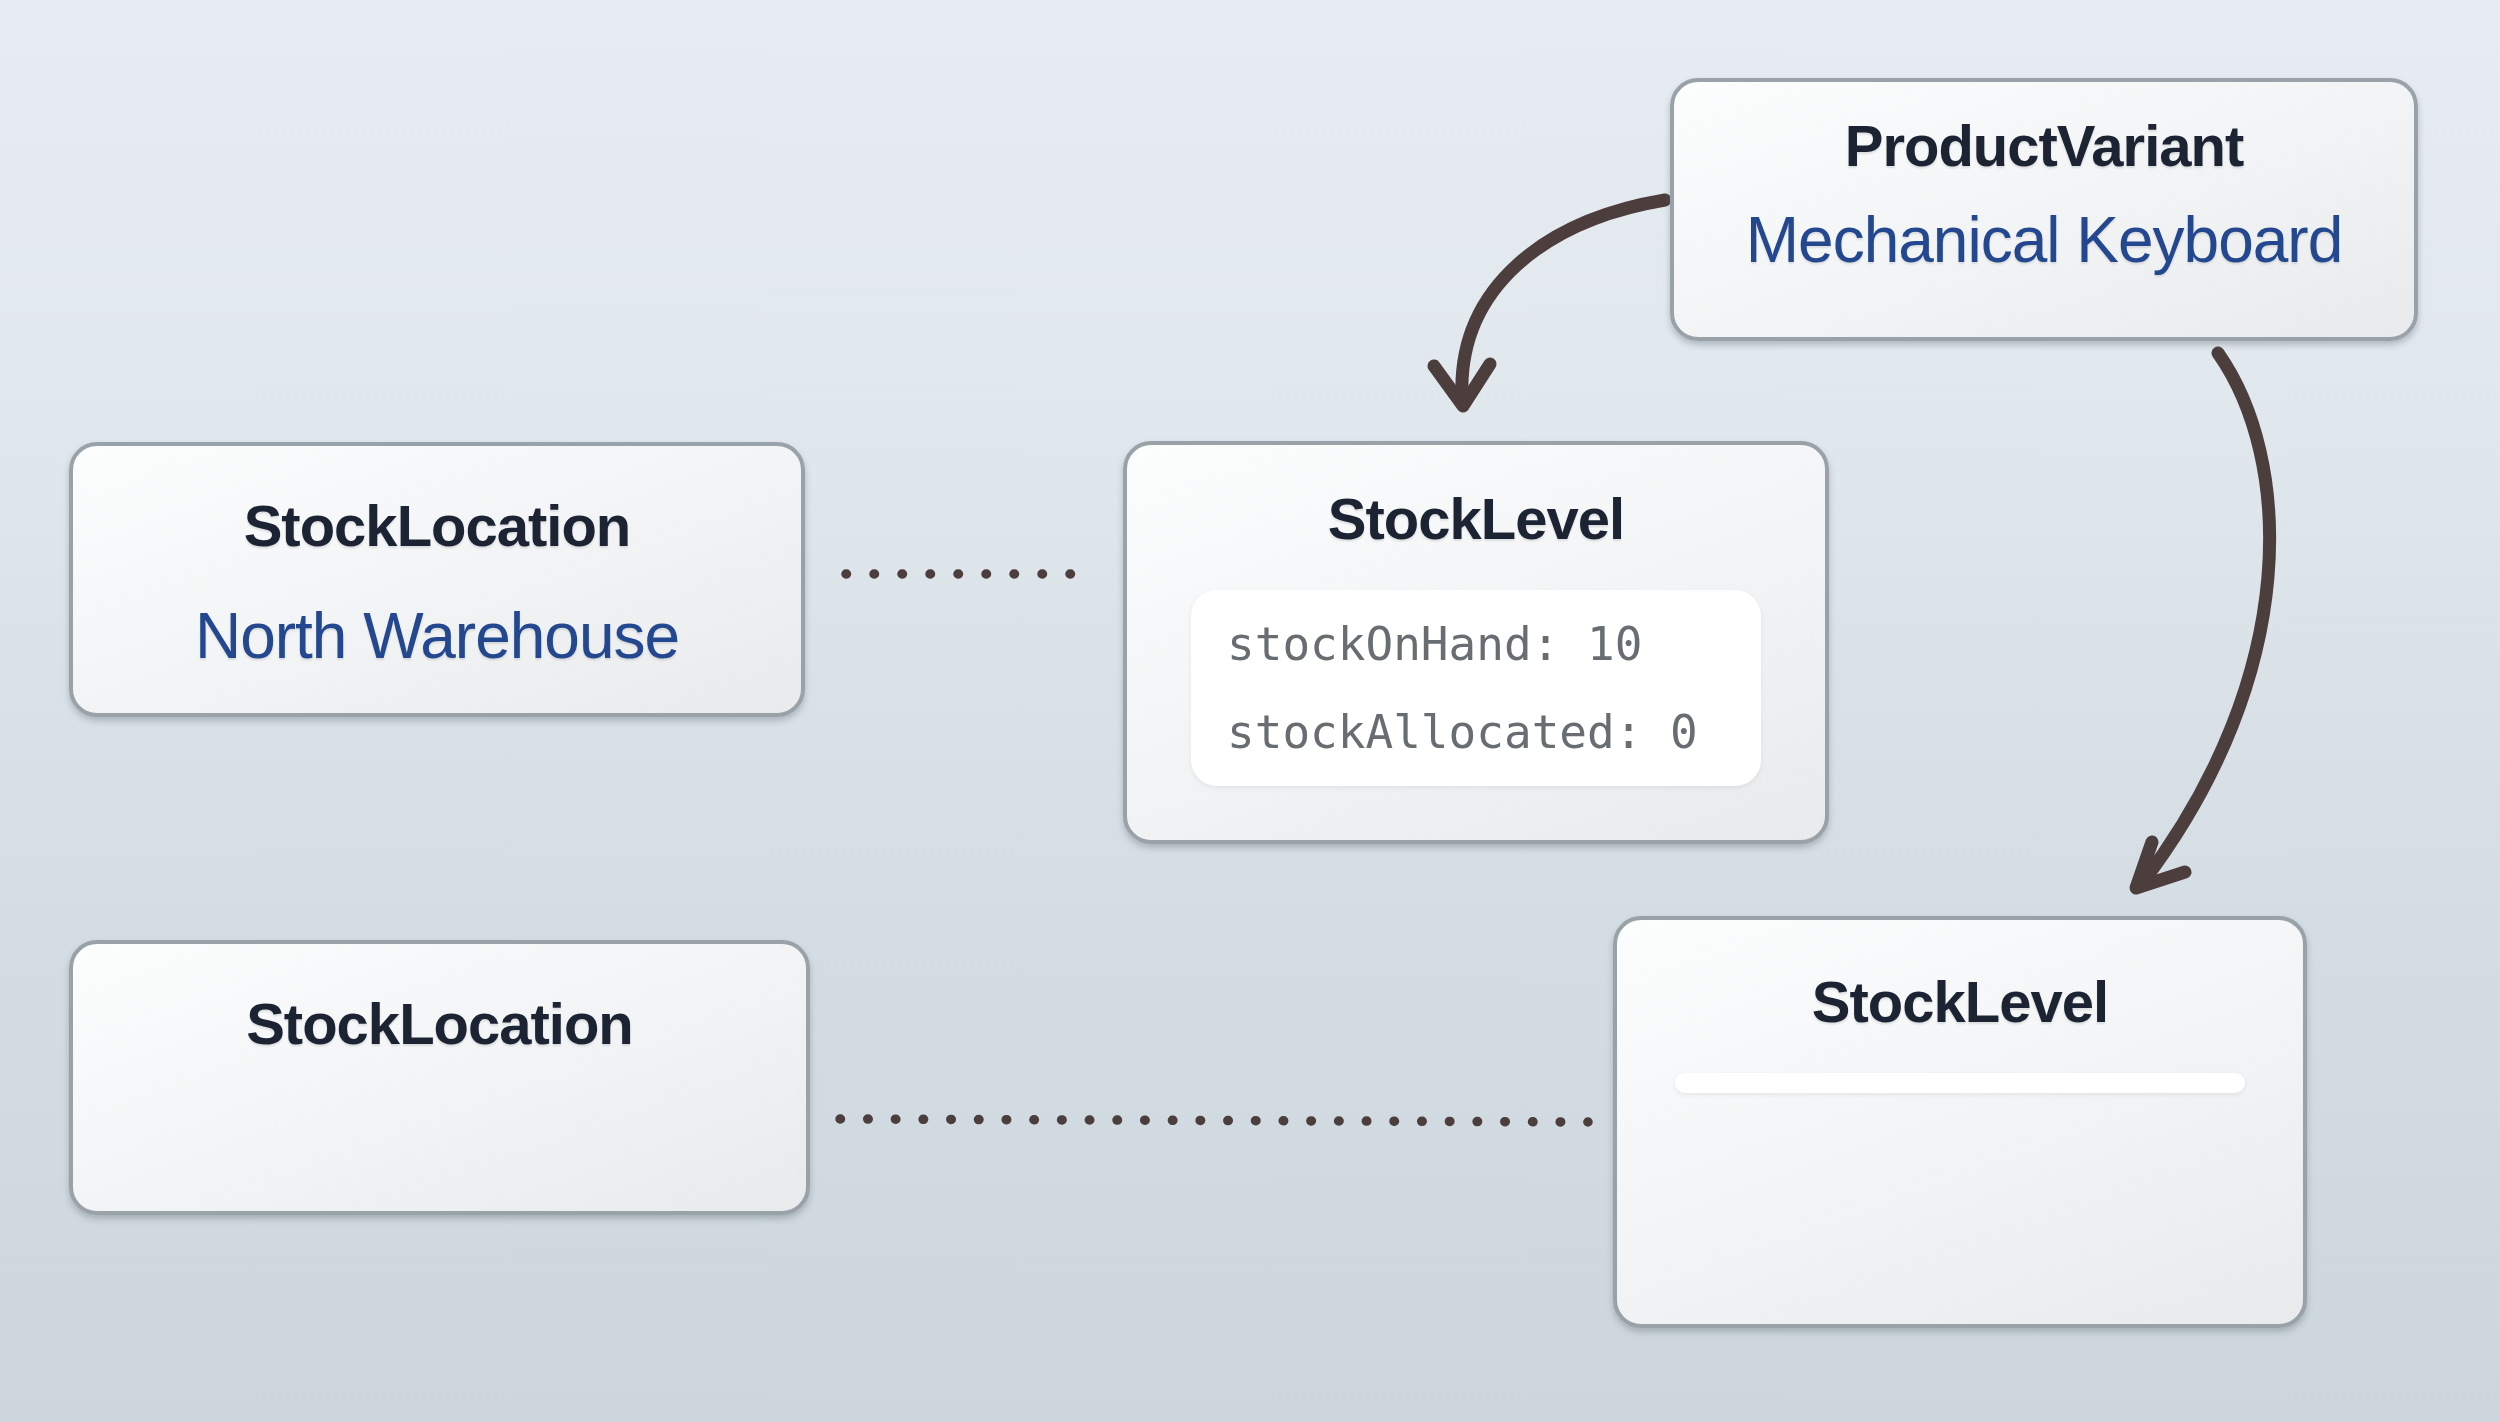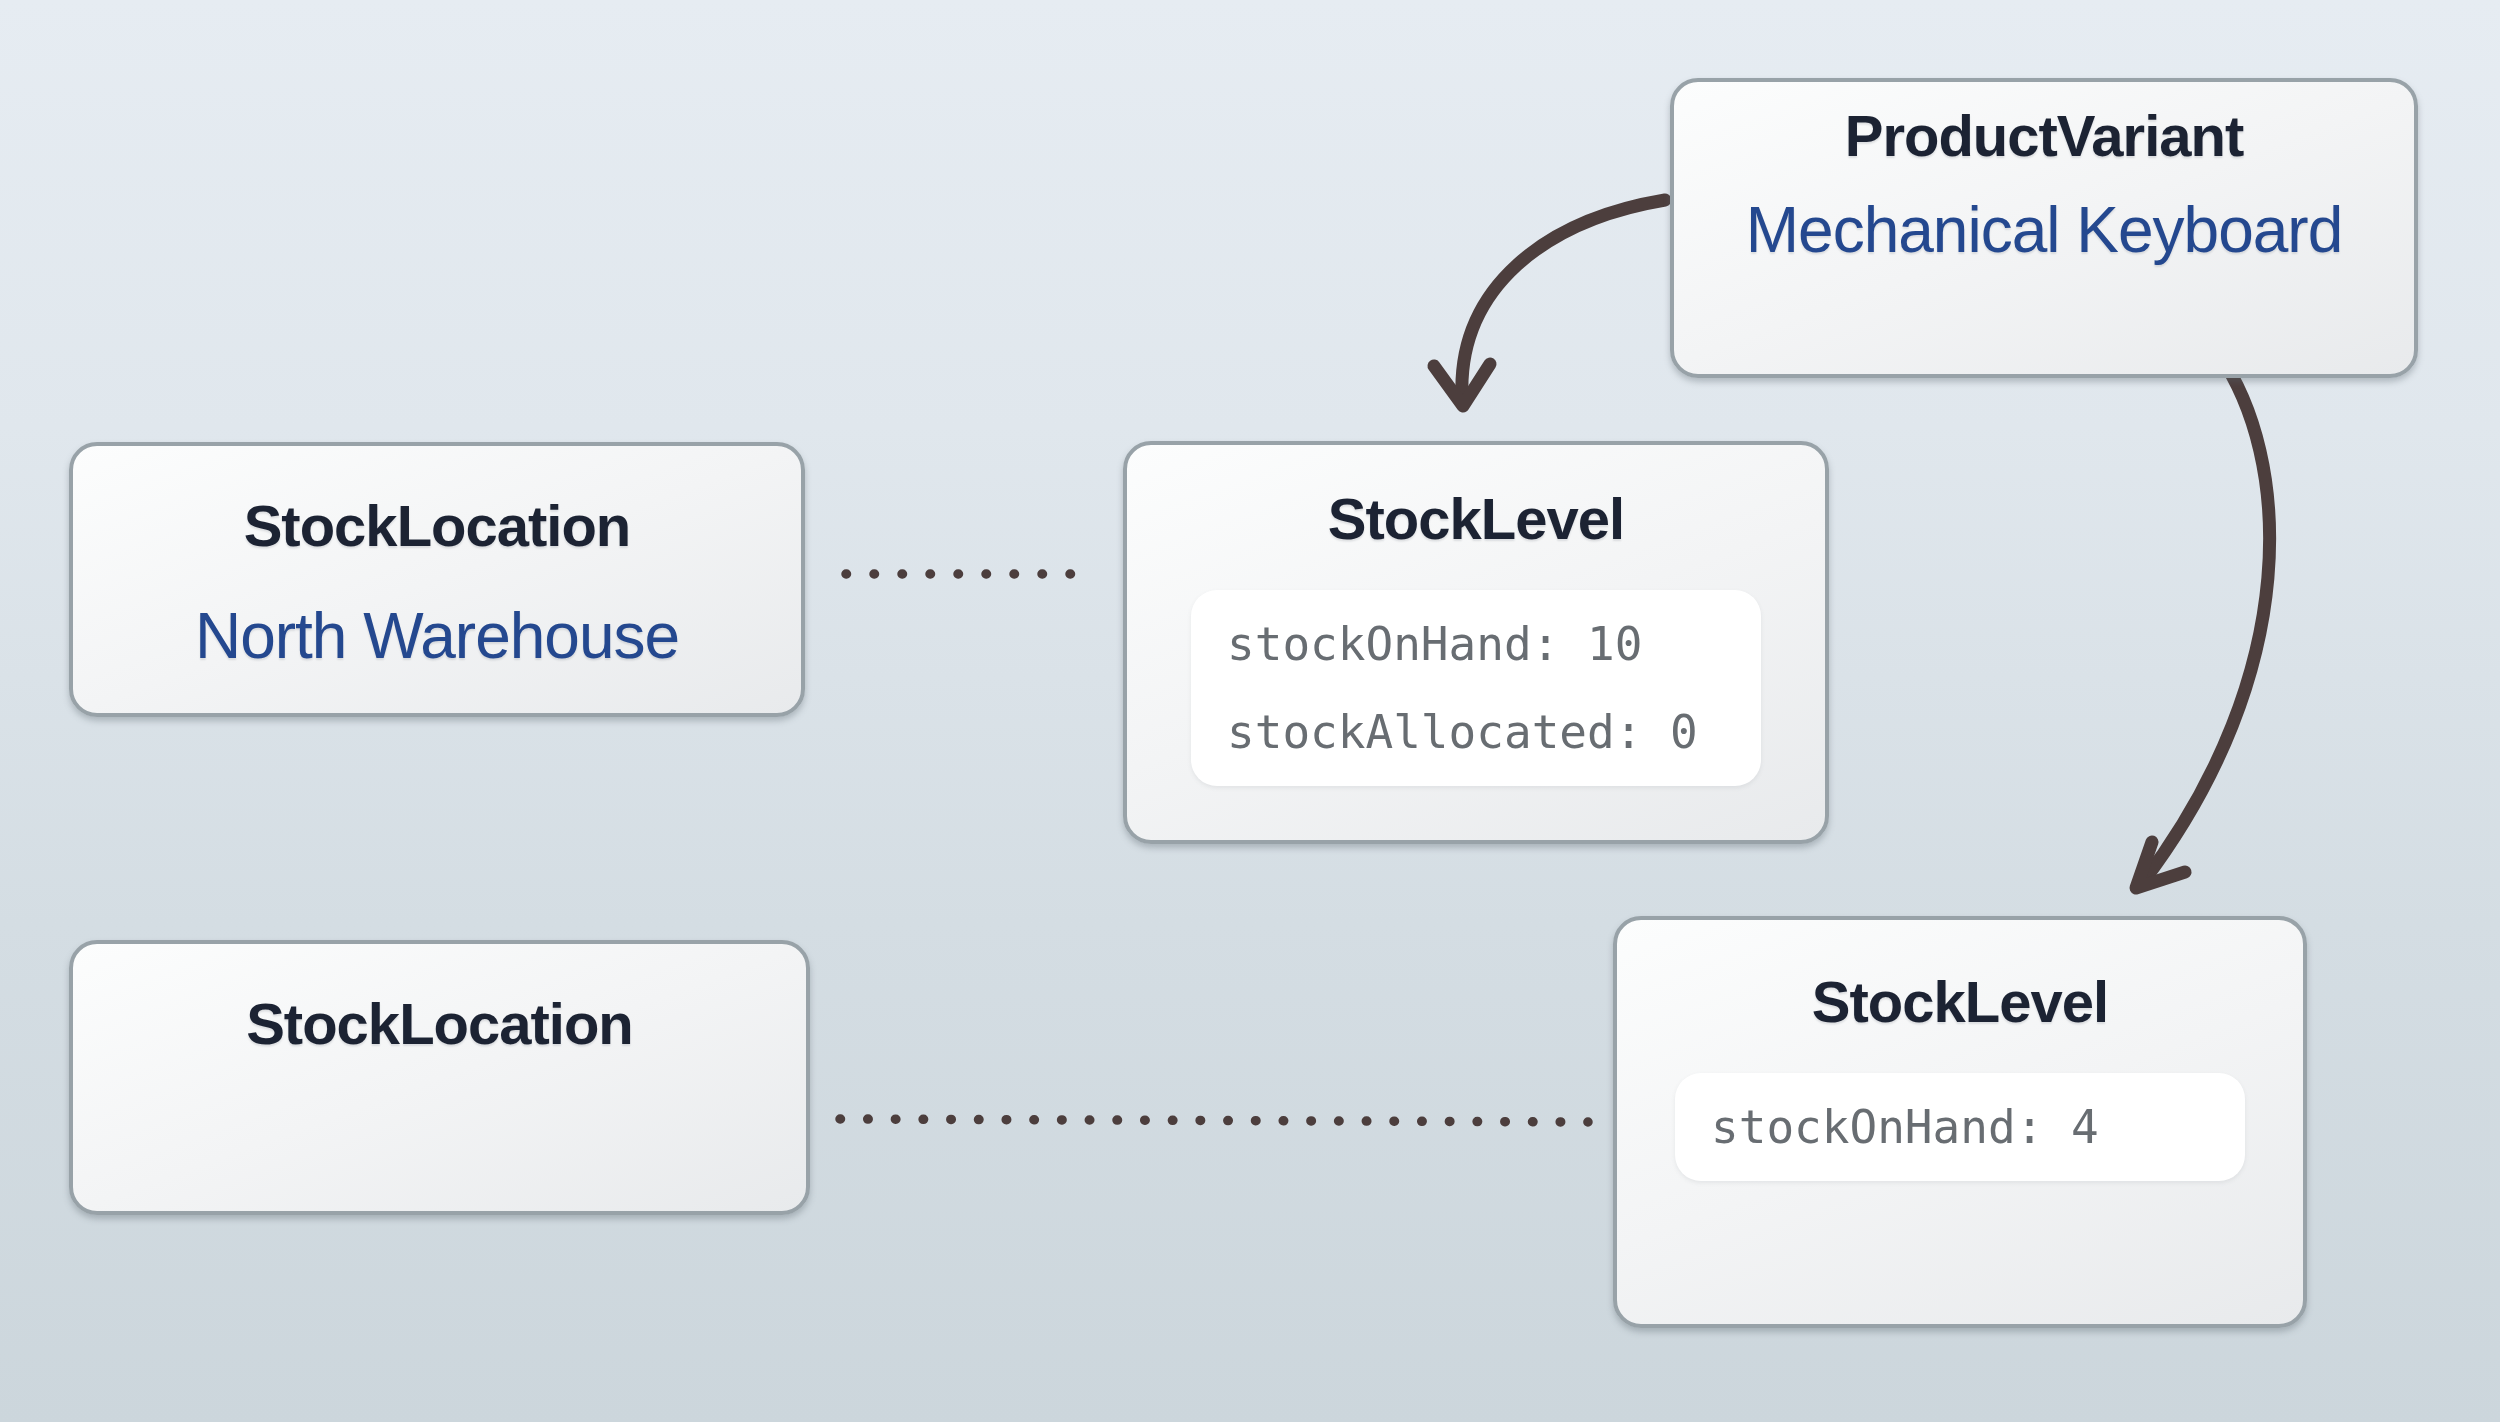--- a/index.html
+++ b/index.html
@@ -36,21 +36,21 @@
     white-space: nowrap;
   }
   .instance-name {
     font-weight: normal;
     font-size: 64px;
     letter-spacing: -1px;
     color: #24488f;
     text-shadow: 0 2px 2px rgba(30, 40, 60, 0.12);
     white-space: nowrap;
   }
-  #box-product-variant { left: 1670px; top: 78px;  width: 748px; height: 300px; padding-top: 20px; }
+  #box-product-variant { left: 1670px; top: 78px;  width: 748px; height: 263px; padding-top: 30px; }
   #box-product-variant .type-label    { margin-top: 0; }
   #box-product-variant .instance-name { margin-top: 24px; }
 
   #box-stock-location-north { left: 69px; top: 442px; width: 736px; height: 275px; padding-top: 46px; }
   #box-stock-location-south { left: 69px; top: 940px; width: 741px; height: 275px; padding-top: 46px; }
   .stock-location-gap { margin-top: 40px; }
 
   #box-stock-level-north { left: 1123px; top: 441px; width: 706px; height: 403px; padding-top: 40px; }
   #box-stock-level-south { left: 1613px; top: 916px; width: 694px; height: 412px; padding-top: 48px; }
 
@@ -113,17 +113,16 @@
     </div>
   </div>
 
   <div class="entity-box" id="box-stock-location-south">
     <span class="type-label">StockLocation</span>
   </div>
 
   <div class="entity-box" id="box-stock-level-south">
     <span class="type-label">StockLevel</span>
     <div class="fields-panel">
-      <div class="field-line">stockOnHand: 4</div>
     </div>
   </div>
 
 </div>
 
 </body></html>

